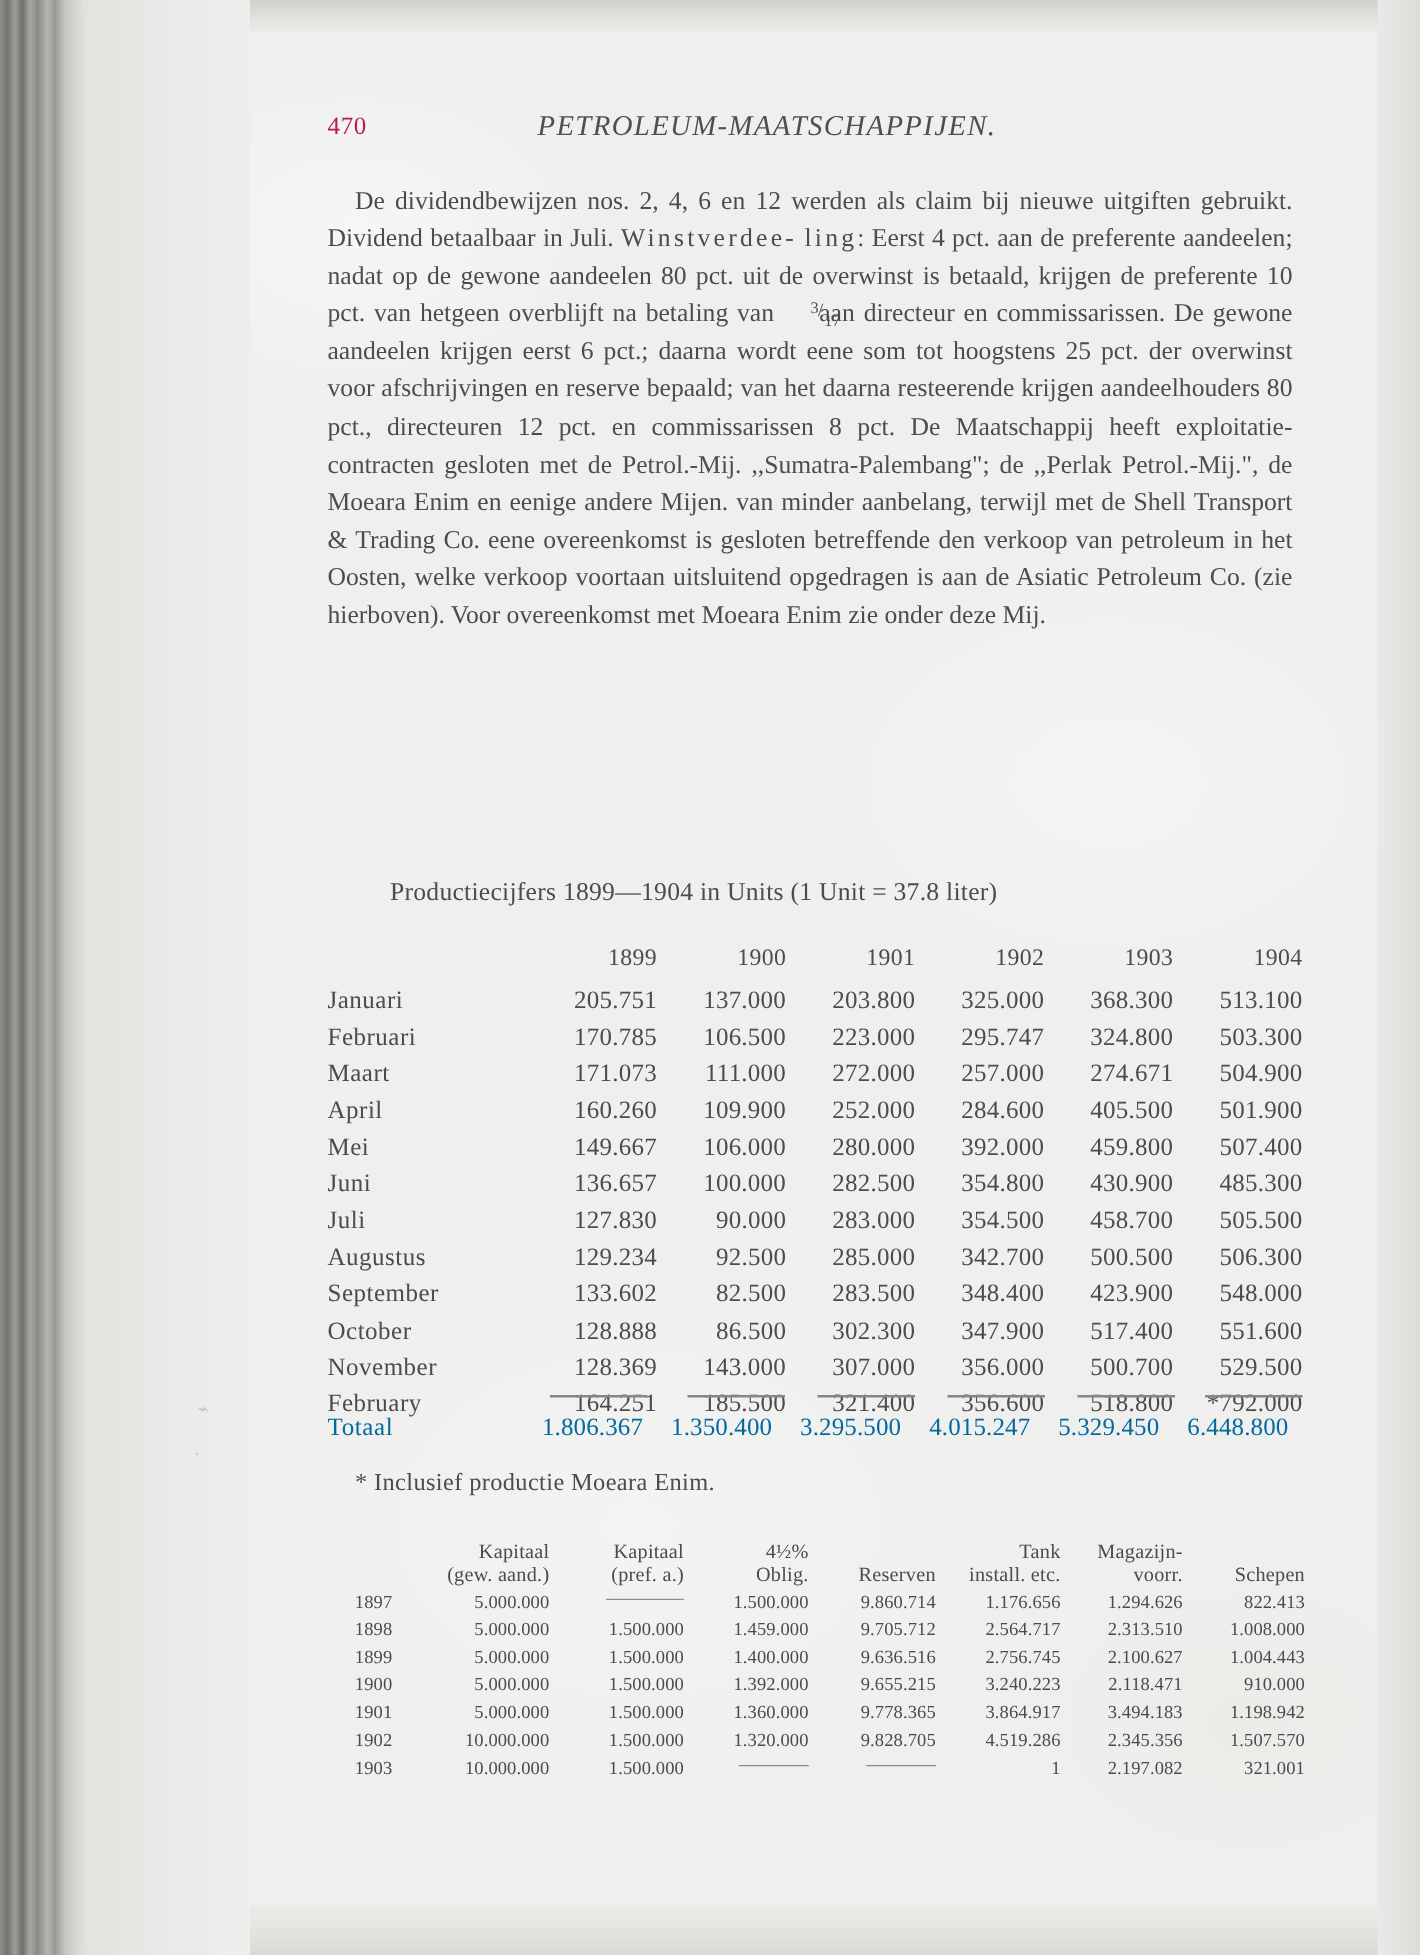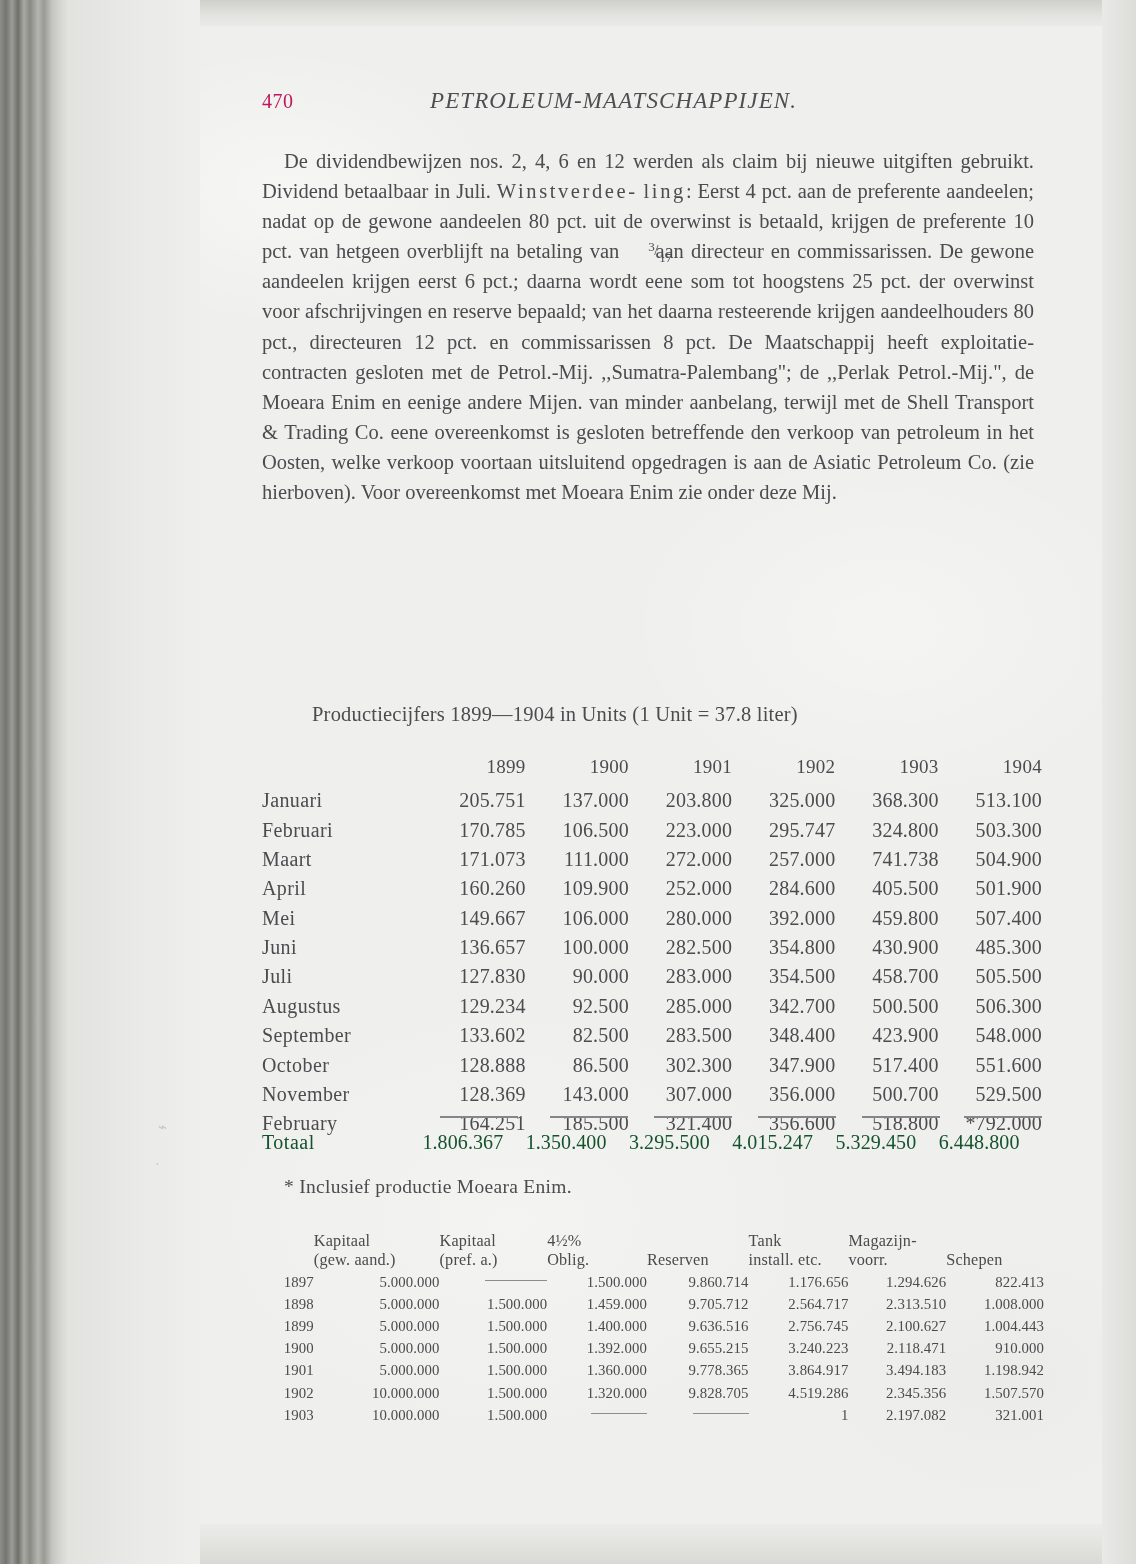--- a/index.html
+++ b/index.html
@@ -189,25 +189,25 @@
     background: #85858a;
     width: 78px;
   }
   
   table.totals {
     position: absolute;
     left: 262px; top: 1131px;
     width: 780px;
     border-collapse: collapse;
     font-size: 20px;
-    color: #14532d;
+    color: #0369a1;
   }
   table.totals td {
     padding: 0;
-    text-align: left;
+    text-align: center;
     white-space: nowrap;
     letter-spacing: 0.1px;
   }
   table.totals td.tlabel { text-align: left; width: 160px; letter-spacing: 0.5px; }
   table.totals td.num { width: 103px; }
 
   .footnote {
     position: absolute;
     left: 284px; top: 1176px;
     font-size: 19.5px;
@@ -221,21 +221,21 @@
     position: absolute;
     left: 256px; top: 1232px;
     width: 788px;
     border-collapse: collapse;
     font-size: 14.6px;
     color: #4b4b4f;
   }
   table.fin th {
     font-weight: normal;
     font-size: 16.2px;
-    text-align: left;
+    text-align: right;
     padding: 0 0 1px 0;
     line-height: 19px;
     letter-spacing: 0.2px;
     white-space: nowrap;
     vertical-align: bottom;
   }
   table.fin th .l2 { display: block; }
   table.fin td {
     text-align: right;
     padding: 2.6px 0 2.6px 0;
@@ -333,21 +333,21 @@
             <td class="num">295.747</td>
             <td class="num">324.800</td>
             <td class="num">503.300</td>
           </tr>
         <tr>
             <td class="mname">Maart</td>
             <td class="num">171.073</td>
             <td class="num">111.000</td>
             <td class="num">272.000</td>
             <td class="num">257.000</td>
-            <td class="num">741.738</td>
+            <td class="num">274.671</td>
             <td class="num">504.900</td>
           </tr>
         <tr>
             <td class="mname">April</td>
             <td class="num">160.260</td>
             <td class="num">109.900</td>
             <td class="num">252.000</td>
             <td class="num">284.600</td>
             <td class="num">405.500</td>
             <td class="num">501.900</td>

